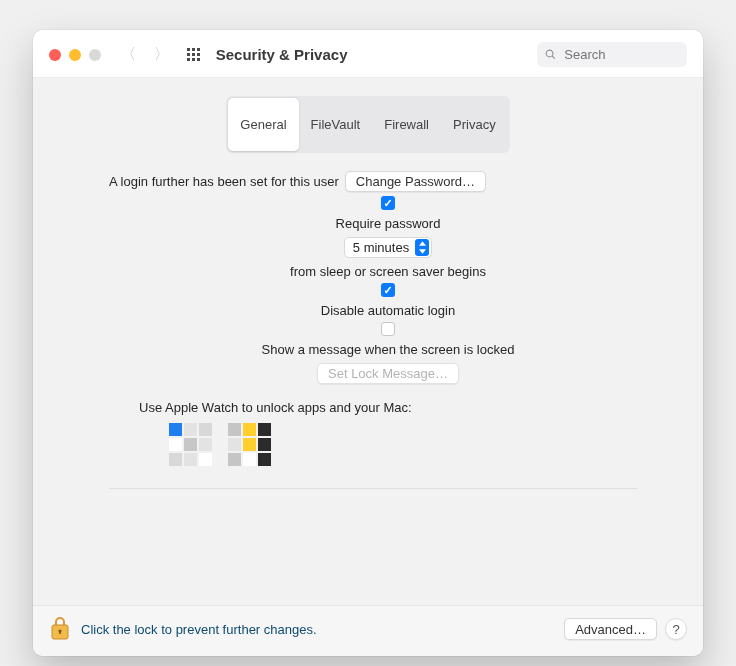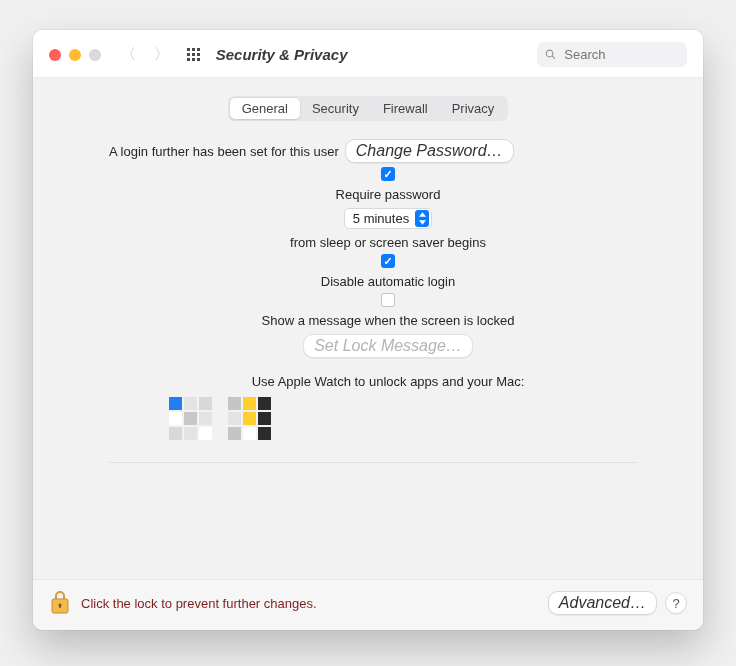--- a/index.html
+++ b/index.html
@@ -32,55 +32,54 @@
   .dot { width: 12px; height: 12px; border-radius: 50%; }
   .dot.red { background: #ff5f57; }
   .dot.yellow { background: #febc2e; }
   .dot.green { background: #d9d9d9; }
   .nav-arrows { display:flex; gap: 18px; color:#bdbdbd; font-size:15px; margin-left:6px;}
   .grid-icon {
     display:grid; grid-template-columns:repeat(3,3.2px); grid-auto-rows:3.2px;
     gap:1.6px; margin: 0 2px 0 4px;
   }
   .grid-icon span { background:#4a4a4a; width:3.2px; height:3.2px; }
-  .title { font-weight:700; font-size:15px; color:#3a3a3a;font-style:italic; }
+  .title { font-weight:700; font-size:15px; color:#3a3a3a; }
   .search {
     margin-left:auto; display:flex; align-items:center; gap:6px;
     background:#f2f2f4; border-radius:6px; padding:4px 8px; width:150px;
     color:#9c9c9c;
   }
   .search svg { width:13px; height:13px; fill:#8e8e8e; }
   .search input {
     border:none; background:transparent; outline:none; font-size:13px;
     color:#701a75; width:100%;
   }
   .toolbar-divider { height:1px; background:#ececec; }
   .body-area {
     background:#f2f2f2; padding: 18px 16px 12px 16px;
   }
   .tabs { display:flex; justify-content:center; margin-bottom:18px; }
   .seg {
     display:flex; background:#e7e7ea; border-radius:6px; padding:2px;
   }
   .seg .tab {
-    padding:3px 12px; font-size:13px; color:#444; border-radius:5px; cursor:default;
+    padding:19px 12px; font-size:13px; color:#444; border-radius:5px; cursor:default;
   }
   .seg .tab.active {
     background:#fff; box-shadow:0 0.5px 2px rgba(0,0,0,0.15);
   }
   .content {
     padding: 0 50px 0 60px;
   }
   .row { display:flex; align-items:center; gap:6px; margin:4px 0; }
   .indent1 { margin-left:30px;flex-direction:column; }
   .btn {
-    background:#fff; border:1px solid #d8d8d8; border-radius:10px;
-    padding:2px 10px; font-size:16px; color:#333;
+    background:#fff; border:1px solid #d8d8d8; border-radius:5px;
+    padding:2px 10px; font-size:13px; color:#333;
     box-shadow: 0 0.5px 1px rgba(0,0,0,0.06);
-    font-style: italic;
   }
   .btn.disabled { color:#b3b3b3; border-color:#e2e2e2; }
   .checkbox {
     width:14px; height:14px; border-radius:3px; display:inline-flex;
     align-items:center; justify-content:center; flex-shrink:0;
   }
   .checkbox.checked { background:#0a7aff; }
   .checkbox.checked::after { content:"✓"; color:#fff; font-size:11px; line-height:1; font-weight:700; }
   .checkbox.unchecked { background:#fff; border:1px solid #c5c5c7; }
   .select {
@@ -88,21 +87,21 @@
     background:#fff; border:1px solid #d8d8d8; border-radius:5px;
     padding:1px 2px 1px 8px; font-size:13px;
   }
   .stepper {
     display:flex; flex-direction:column; background:#0a7aff; border-radius:3px;
     width:14px; height:17px; justify-content:space-evenly; align-items:center;
     margin-left:2px;
   }
   .stepper svg { width:7px; height:5px; fill:#fff; }
   .watch-row {
-    margin-top:16px; margin-left:30px;text-align:center;
+    margin-top:16px; margin-left:30px;
   }
   .watch-icons {
     display:flex; gap:16px; margin:8px 0 0 30px;
   }
   .pix { display:grid; grid-template-columns:repeat(3,13px); grid-auto-rows:13px; gap:2px; }
   .pix span { width:13px; height:13px; background:#e3e3e3; }
   .rule { height:1px; background:#dedede; margin:22px 0 14px 0; }
   .highlight-box {
     border:3px solid #0a7aff; border-radius:2px;
     padding:10px 16px 14px 10px; width:300px;
@@ -116,22 +115,22 @@
   }
   .radio.on::after{
     content:""; position:absolute; inset:4px; background:#fff; border-radius:50%;
   }
   .spacer { height:90px; }
   .footer {
     background:#f6f6f6; border-top:1px solid #e6e6e6;
     display:flex; align-items:center; gap:10px;
     padding:10px 16px 14px 16px;
   }
-  .lock-text { color:#7f1d1d; font-size:13px; }
-  .footer-right { margin-left:auto; display:flex; gap:8px; align-items:center; }
+  .lock-text { color:#0c4a6e; font-size:13px; }
+  .footer-right { margin-left:auto; display:flex; gap:8px; }
   .help-btn {
     width:22px; height:22px; border-radius:50%; background:#fff;
     border:1px solid #dcdcdc; display:flex; align-items:center; justify-content:center;
     font-size:13px; color:#555; box-shadow:0 1px 1px rgba(0,0,0,0.05);
   }
   .lock-svg { width:22px; height:26px; }
 </style>
 </head>
 <body>
 
@@ -166,21 +165,21 @@
       <input placeholder="Search" style="">
     </div>
   </div>
   <div class="toolbar-divider"></div>
 
   <div class="body-area">
 
     <div class="tabs">
       <div class="seg">
         <div class="tab active">General</div>
-        <div class="tab">Security</div>
+        <div class="tab">FileVault</div>
         <div class="tab">Firewall</div>
         <div class="tab">Privacy</div>
       </div>
     </div>
 
     <div class="content">
 
       <div class="row">
         <span>A login further has been set for this user</span>
         <button class="btn">Change Password…</button>

